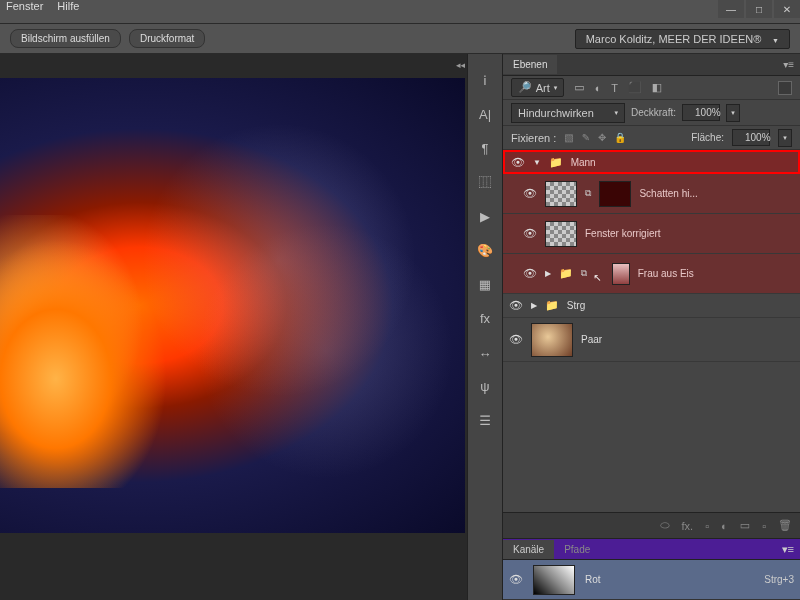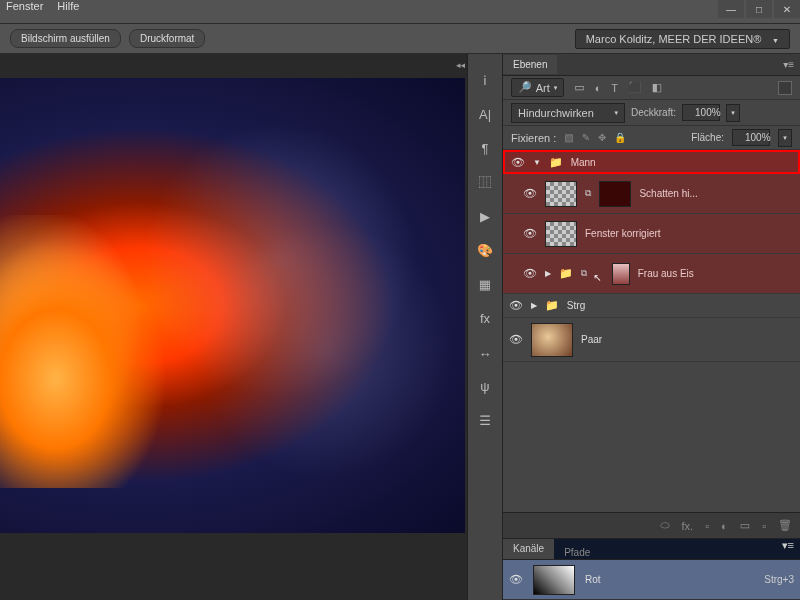--- a/index.html
+++ b/index.html
@@ -49,21 +49,21 @@
 .thumb.tiny{width:18px;height:22px;background:linear-gradient(#e8c0c0,#904040)}
 .thumb.paar{background:radial-gradient(circle at 40% 40%,#e8c898,#704028)}
 .thumb.rot{background:linear-gradient(45deg,#000,#888,#fff);width:42px;height:30px}
 .link-ic{font-size:9px;color:#ccc}
 .layer-name{font-size:10px;color:#ddd}
 .layer-row.group-head .layer-name{color:#e8c8c8}
 .layer-row.in-group .layer-name{color:#e8c8c8}
 .cursor-ic{position:relative;top:4px;left:-2px;font-size:10px;color:#fff}
 .panel-footer{height:26px;background:#3a3a3a;display:flex;align-items:center;justify-content:flex-end;padding:0 8px;gap:12px;border-top:1px solid #222;color:#999;font-size:11px}
 .panel-footer span{color:#888}
-.channels-tab{height:22px;background:#0f172a;display:flex;border-top:1px solid #222;border-bottom:1px solid #222}
+.channels-tab{height:22px;background:#4c1d95;display:flex;align-items:center;border-top:1px solid #222;border-bottom:1px solid #222}
 .channels-tab .tab-on{background:#454545;padding:4px 10px;font-size:10px}
 .channels-tab .tab-off{padding:8px 10px;font-size:10px;color:#888}
 .channel-row{height:40px;display:flex;align-items:center;padding:0 6px;gap:10px;background:#5a6a8a;border-bottom:1px solid #333}
 .shortcut{margin-left:auto;font-size:10px;color:#ccc}
 </style>
 </head>
 <body>
 
 <div class="menubar">
   <span>Fenster</span>

